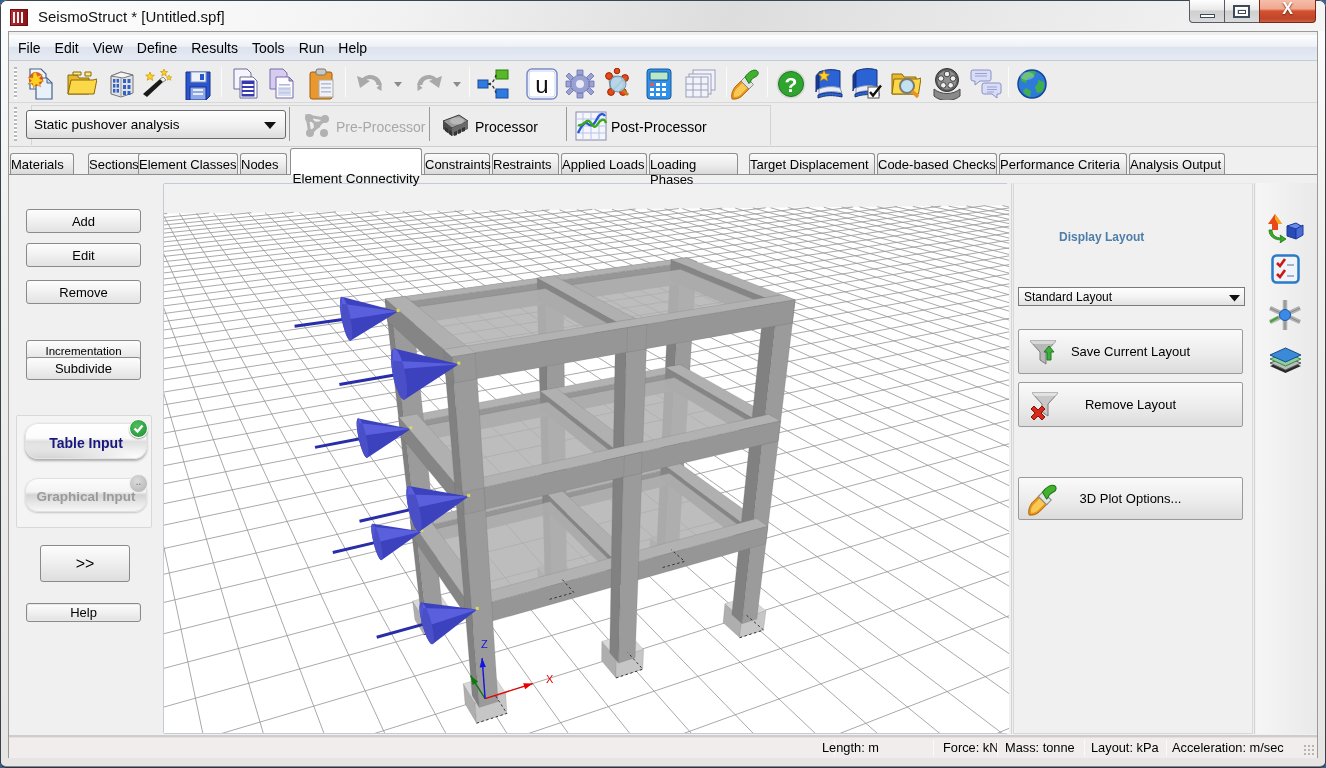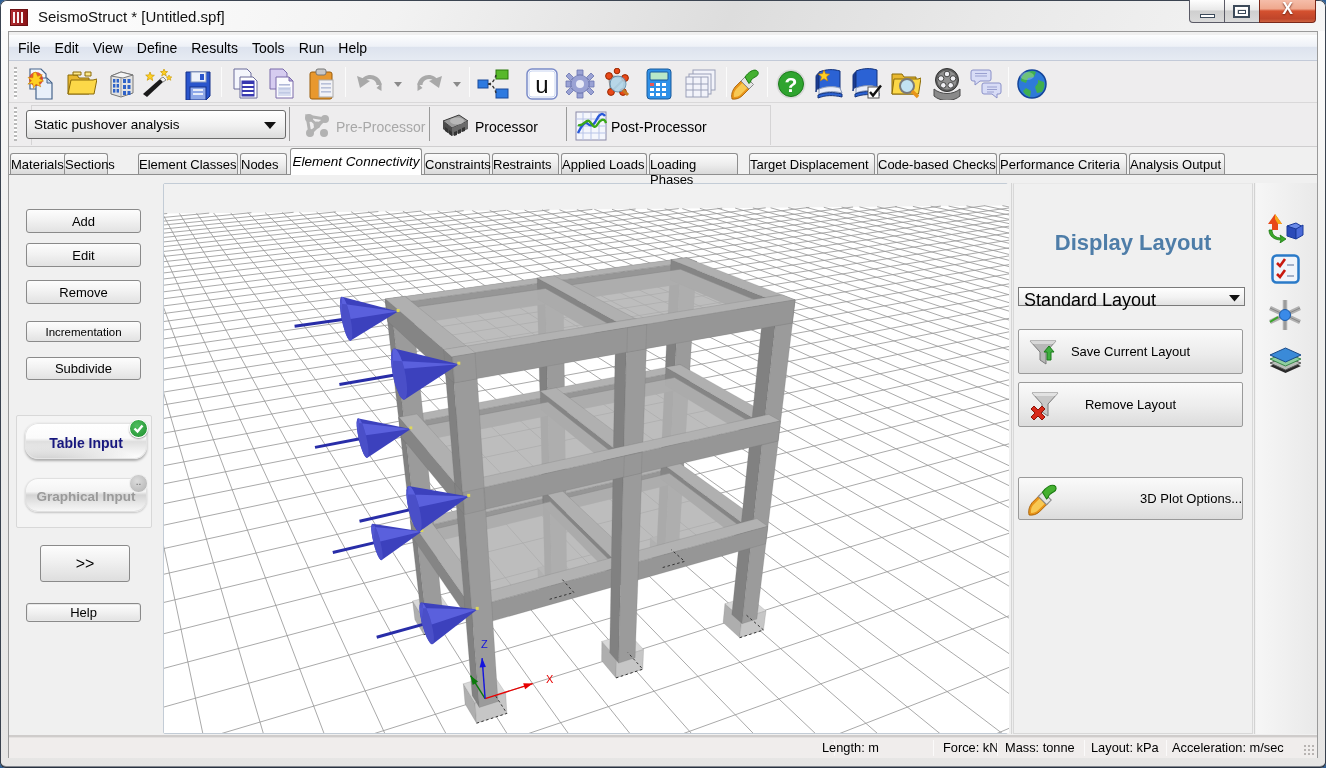--- a/index.html
+++ b/index.html
@@ -37,21 +37,21 @@
 #combo em { font-style:normal; position:absolute; left:7px; top:6px; font-size:13.5px; }
 #combo u { position:absolute; right:9px; top:11px; width:0; height:0; border-left:6px solid transparent; border-right:6px solid transparent; border-top:7px solid #111; }
 .tb2sep { position:absolute; top:107px; width:1px; height:34px; background:#9a9a9a; }
 .tb2lbl { position:absolute; top:119px; font-size:14px; color:#000; }
 
 #tabrow { left:9px; top:147px; width:1308px; height:29px; background:#f0f0f0; }
 #tabline { left:9px; top:174px; width:1308px; height:1px; background:#8e8e8e; }
 .tab { position:absolute; top:153px; height:21px; border:1px solid #8e8e8e; border-bottom:none; border-radius:3px 3px 0 0; background:linear-gradient(180deg,#fbfbfb,#ececec 55%,#d9d9d9); font-size:13px; color:#000; }
 .tab span { display:block; padding-top:3px; }
 #tabsel { position:absolute; left:290px; top:148px; width:132px; height:27px; background:#ffffff; border:1px solid #8e8e8e; border-bottom:none; border-radius:3px 3px 0 0; z-index:5; font-size:13.5px; text-align:center; }
-#tabsel span { display:block; padding-top:5px;font-style:italic; }
+#tabsel span { display:block; padding-top:22px; }
 
 #content { left:9px; top:176px; width:1308px; height:560px; background:#f0f0f0; }
 #canvas3d { left:163px; top:183px; width:845px; height:551px; border:1px solid #c3ccd6; border-radius:2px; background:#f1f1f1; }
 #rsep1 { left:1011px; top:183px; width:2px; height:551px; background:linear-gradient(90deg,#c8c8c8,#fafafa); }
 #rpanel { left:1013px; top:183px; width:240px; height:551px; background:#f0f0f0; border:1px solid #d8d8d8; border-top:1px solid #e8e8e8; }
 #rsep2 { left:1254px; top:183px; width:2px; height:551px; background:linear-gradient(90deg,#c4c4c4,#ffffff); }
 #rstrip { left:1256px; top:183px; width:61px; height:551px; background:linear-gradient(90deg,#f6f6f6,#e9e9e9); }
 
 #statusbar { left:9px; top:737px; width:1308px; height:21px; background:#f0edec; border-top:1px solid #e3e0df; box-shadow:0 -2px 0 #cfcccb; font-size:13px; color:#000; }
 .stsep { position:absolute; top:740px; width:1px; height:16px; background:#cbc8c7; border-right:1px solid #fbfafa; }
@@ -474,21 +474,21 @@
 <svg class="abs" style="left:575px;top:111px;width:32px;height:30px" viewBox="0 0 32 30">
     <rect x="1" y="1" width="30" height="28" fill="#f4f6fc" stroke="#8a8aa8"></rect>
     <path d="M1 8h30M1 15h30M1 22h30M8 1v28M16 1v28M24 1v28" stroke="#b8c4e8" fill="none"></path>
     <path d="M3 22c4-8 7-12 10-9s6 1 9-5 6-6 8-3" stroke="#2858d8" stroke-width="2.4" fill="none"></path>
     <path d="M3 14c5 2 8-6 11-4s5 9 8 4 7-8 9-2" stroke="#3aa818" stroke-width="2.4" fill="none"></path>
   </svg>
 <div class="abs tb2lbl" style="left:611px">Post-Processor</div>
 <div class="tab abs" style="left:10px;width:64px">
     <span>Materials</span>
   </div>
-<div class="tab abs" style="left:64px;width:44px">
+<div class="tab abs" style="left:88px;width:60px">
     <span>Sections</span>
   </div>
 <div class="tab abs" style="left:138px;width:100px">
     <span>Element Classes</span>
   </div>
 <div class="tab abs" style="left:240px;width:47px">
     <span>Nodes</span>
   </div>
 <div id="tabsel">
     <span>Element Connectivity</span>
@@ -513,34 +513,34 @@
   </div>
 <div class="tab abs" style="left:999px;width:128px">
     <span>Performance Criteria</span>
   </div>
 <div class="tab abs" style="left:1129px;width:96px">
     <span>Analysis Output</span>
   </div>
 <div class="lbtn" style="top:209px;height:24px;line-height:23px">Add</div>
 <div class="lbtn" style="top:243px;height:24px;line-height:23px">Edit</div>
 <div class="lbtn" style="top:280px;height:24px;line-height:23px">Remove</div>
-<div class="lbtn" style="top:321px;height:21px;line-height:20px;font-size:11.5px">Incrementation</div>
+<div class="lbtn" style="top:340px;height:21px;line-height:20px;font-size:11.5px">Incrementation</div>
 <div class="lbtn" style="top:357px;height:23px;line-height:22px">Subdivide</div>
 <div class="abs" style="left:16px;top:415px;width:136px;height:113px;border:1px solid #d8d8d8;background:#f4f4f4;border-radius:2px"></div>
 <div class="abs" style="left:25px;top:423px;width:122px;height:36px;border-radius:13px;background:radial-gradient(ellipse 140% 90% at 18% 108%, #c9c9c9 0%, rgba(201,201,201,0) 55%),linear-gradient(180deg,#ffffff 0%,#fbfbfb 42%,#dedede 52%,#f2f2f2 78%,#ffffff 100%);box-shadow:0 1.5px 2.5px rgba(0,0,0,.3), inset 0 0 0 1px #e4e4e4;color:#17177e;font-weight:bold;font-size:14px;text-align:center;line-height:40px">Table Input</div>
 <div class="abs" style="left:129px;top:419px;width:19px;height:19px;border-radius:50%;background:radial-gradient(circle at 7px 6px,#4fbe5f,#1e8e2e);border:1.5px solid #fff;box-shadow:0 1px 1.5px rgba(0,0,0,.4)"></div>
 <svg class="abs" style="left:132px;top:422px;width:13px;height:13px" viewBox="0 0 13 13">
     <path d="M2.5 6.5l3 3 5-6" stroke="#fff" stroke-width="2.4" fill="none"></path>
   </svg>
 <div class="abs" style="left:25px;top:478px;width:122px;height:34px;border-radius:13px;background:linear-gradient(180deg,#fcfcfc 0%,#f4f4f4 40%,#d4d4d4 50%,#e8e8e8 75%,#f8f8f8 100%);box-shadow:0 1px 2px rgba(0,0,0,.2), inset 0 0 0 1px #e0e0e0;color:#9a9a9a;font-weight:bold;font-size:13.5px;text-align:center;line-height:37px">Graphical Input</div>
 <div class="abs" style="left:129px;top:474px;width:19px;height:19px;border-radius:50%;background:radial-gradient(circle at 7px 6px,#dcdcdc,#b0b0b0);border:1.5px solid #eee;color:#666;font-size:10px;text-align:center;line-height:14px">..</div>
 <div class="abs" style="left:40px;top:545px;width:90px;height:37px;border:1px solid #8a8a8a;border-radius:3px;background:linear-gradient(180deg,#fdfdfd,#f0f0f0 45%,#dedede);font-size:16px;text-align:center;line-height:36px;color:#000">&gt;&gt;</div>
 <div class="lbtn" style="top:603px;height:19px;line-height:18px;box-shadow:0 0 0 1px #e8e8e8 inset">Help</div>
-<div class="abs" style="left:1013px;top:230px;width:240px;text-align:center;font-size:22px;font-weight:bold;color:#4e7da8">Display Layout</div>
-<div class="abs" style="left:1018px;top:287px;width:227px;height:19px;border:1px solid #7a7a7a;background:linear-gradient(180deg,#ffffff,#f2f2f2 55%,#e2e2e2);font-size:18px;color:#000">
+<div class="abs" style="left:1059px;top:230px;width:240px;font-size:12px;font-weight:bold;color:#4e7da8">Display Layout</div>
+<div class="abs" style="left:1018px;top:287px;width:227px;height:19px;border:1px solid #7a7a7a;background:linear-gradient(180deg,#ffffff,#f2f2f2 55%,#e2e2e2);font-size:12px;color:#000">
     <span style="position:absolute;left:5px;top:2px">Standard Layout</span>
 <svg class="abs" style="right:4px;top:6px;width:11px;height:8px" viewBox="0 0 11 8">
       <path d="M0 1h11L5.5 7.5z" fill="#111"></path>
     </svg>
   </div>
 <div class="abs rbtn" style="left:1018px;top:329px;width:225px;height:45px">
     <span style="position:absolute;left:0;width:100%;top:14px;text-align:center">Save Current Layout</span>
 <svg class="abs" style="left:8px;top:6px;width:34px;height:34px" viewBox="0 0 34 34">
       <path d="M3 5h26l-10 11v12l-6-4V16z" fill="#b8b8b8" stroke="#7a7a7a"></path>
       <path d="M3 5h26l-3 3H6z" fill="#d8d8d8"></path>
@@ -549,21 +549,21 @@
   </div>
 <div class="abs rbtn" style="left:1018px;top:382px;width:225px;height:45px">
     <span style="position:absolute;left:0;width:100%;top:14px;text-align:center">Remove Layout</span>
 <svg class="abs" style="left:8px;top:6px;width:34px;height:34px" viewBox="0 0 34 34">
       <path d="M5 4h26L21 15v12l-6-4V15z" fill="#c8c8c8" stroke="#7a7a7a"></path>
       <path d="M5 4h26l-3 3H8z" fill="#e2e2e2"></path>
       <path d="M4 20l3-3 4 4 4-4 3 3-4 4 4 4-3 3-4-4-4 4-3-3 4-4z" fill="#d82a1a" stroke="#8a1408"></path>
     </svg>
   </div>
 <div class="abs rbtn" style="left:1018px;top:477px;width:225px;height:43px">
-    <span style="position:absolute;left:0;width:100%;top:13px;text-align:right">3D Plot Options...</span>
+    <span style="position:absolute;left:0;width:100%;top:13px;text-align:center">3D Plot Options...</span>
 <svg class="abs" style="left:8px;top:5px;width:33px;height:33px" viewBox="0 0 32 32">
       <path d="M2 31c-1-4 0-8 3-12l7-7 8 8-8 8c-3 2.6-6.5 3.6-10 3z" fill="#e8941a" stroke="#a05a00" stroke-width=".8"></path>
       <path d="M4 29c-.5-3 .2-5.5 2.2-8l6-6 5 5-6.5 6.5c-2 1.9-4.2 2.6-6.7 2.5z" fill="#f8c954"></path>
       <path d="M11 13l4.5-4.5 8 8L19 21z" fill="#e4e4e4" stroke="#8a8a8a"></path>
       <path d="M15 9c3.5-5 8.5-8 11.5-6.5 2.6 1.3 2.2 4.5-.5 6-2.8 1.6-5 2.5-5.5 5.5l-1.5 1.5z" fill="#44b030" stroke="#1a7a10"></path>
     </svg>
   </div>
 <svg class="abs" style="left:1267px;top:212px;width:37px;height:31px" viewBox="0 0 37 31">
     <path d="M8 2l7 10h-4v6h-6v-6H1z" fill="#e84818"></path>
     <path d="M8 2l7 10h-4l-3-5z" fill="#f8a818"></path>

